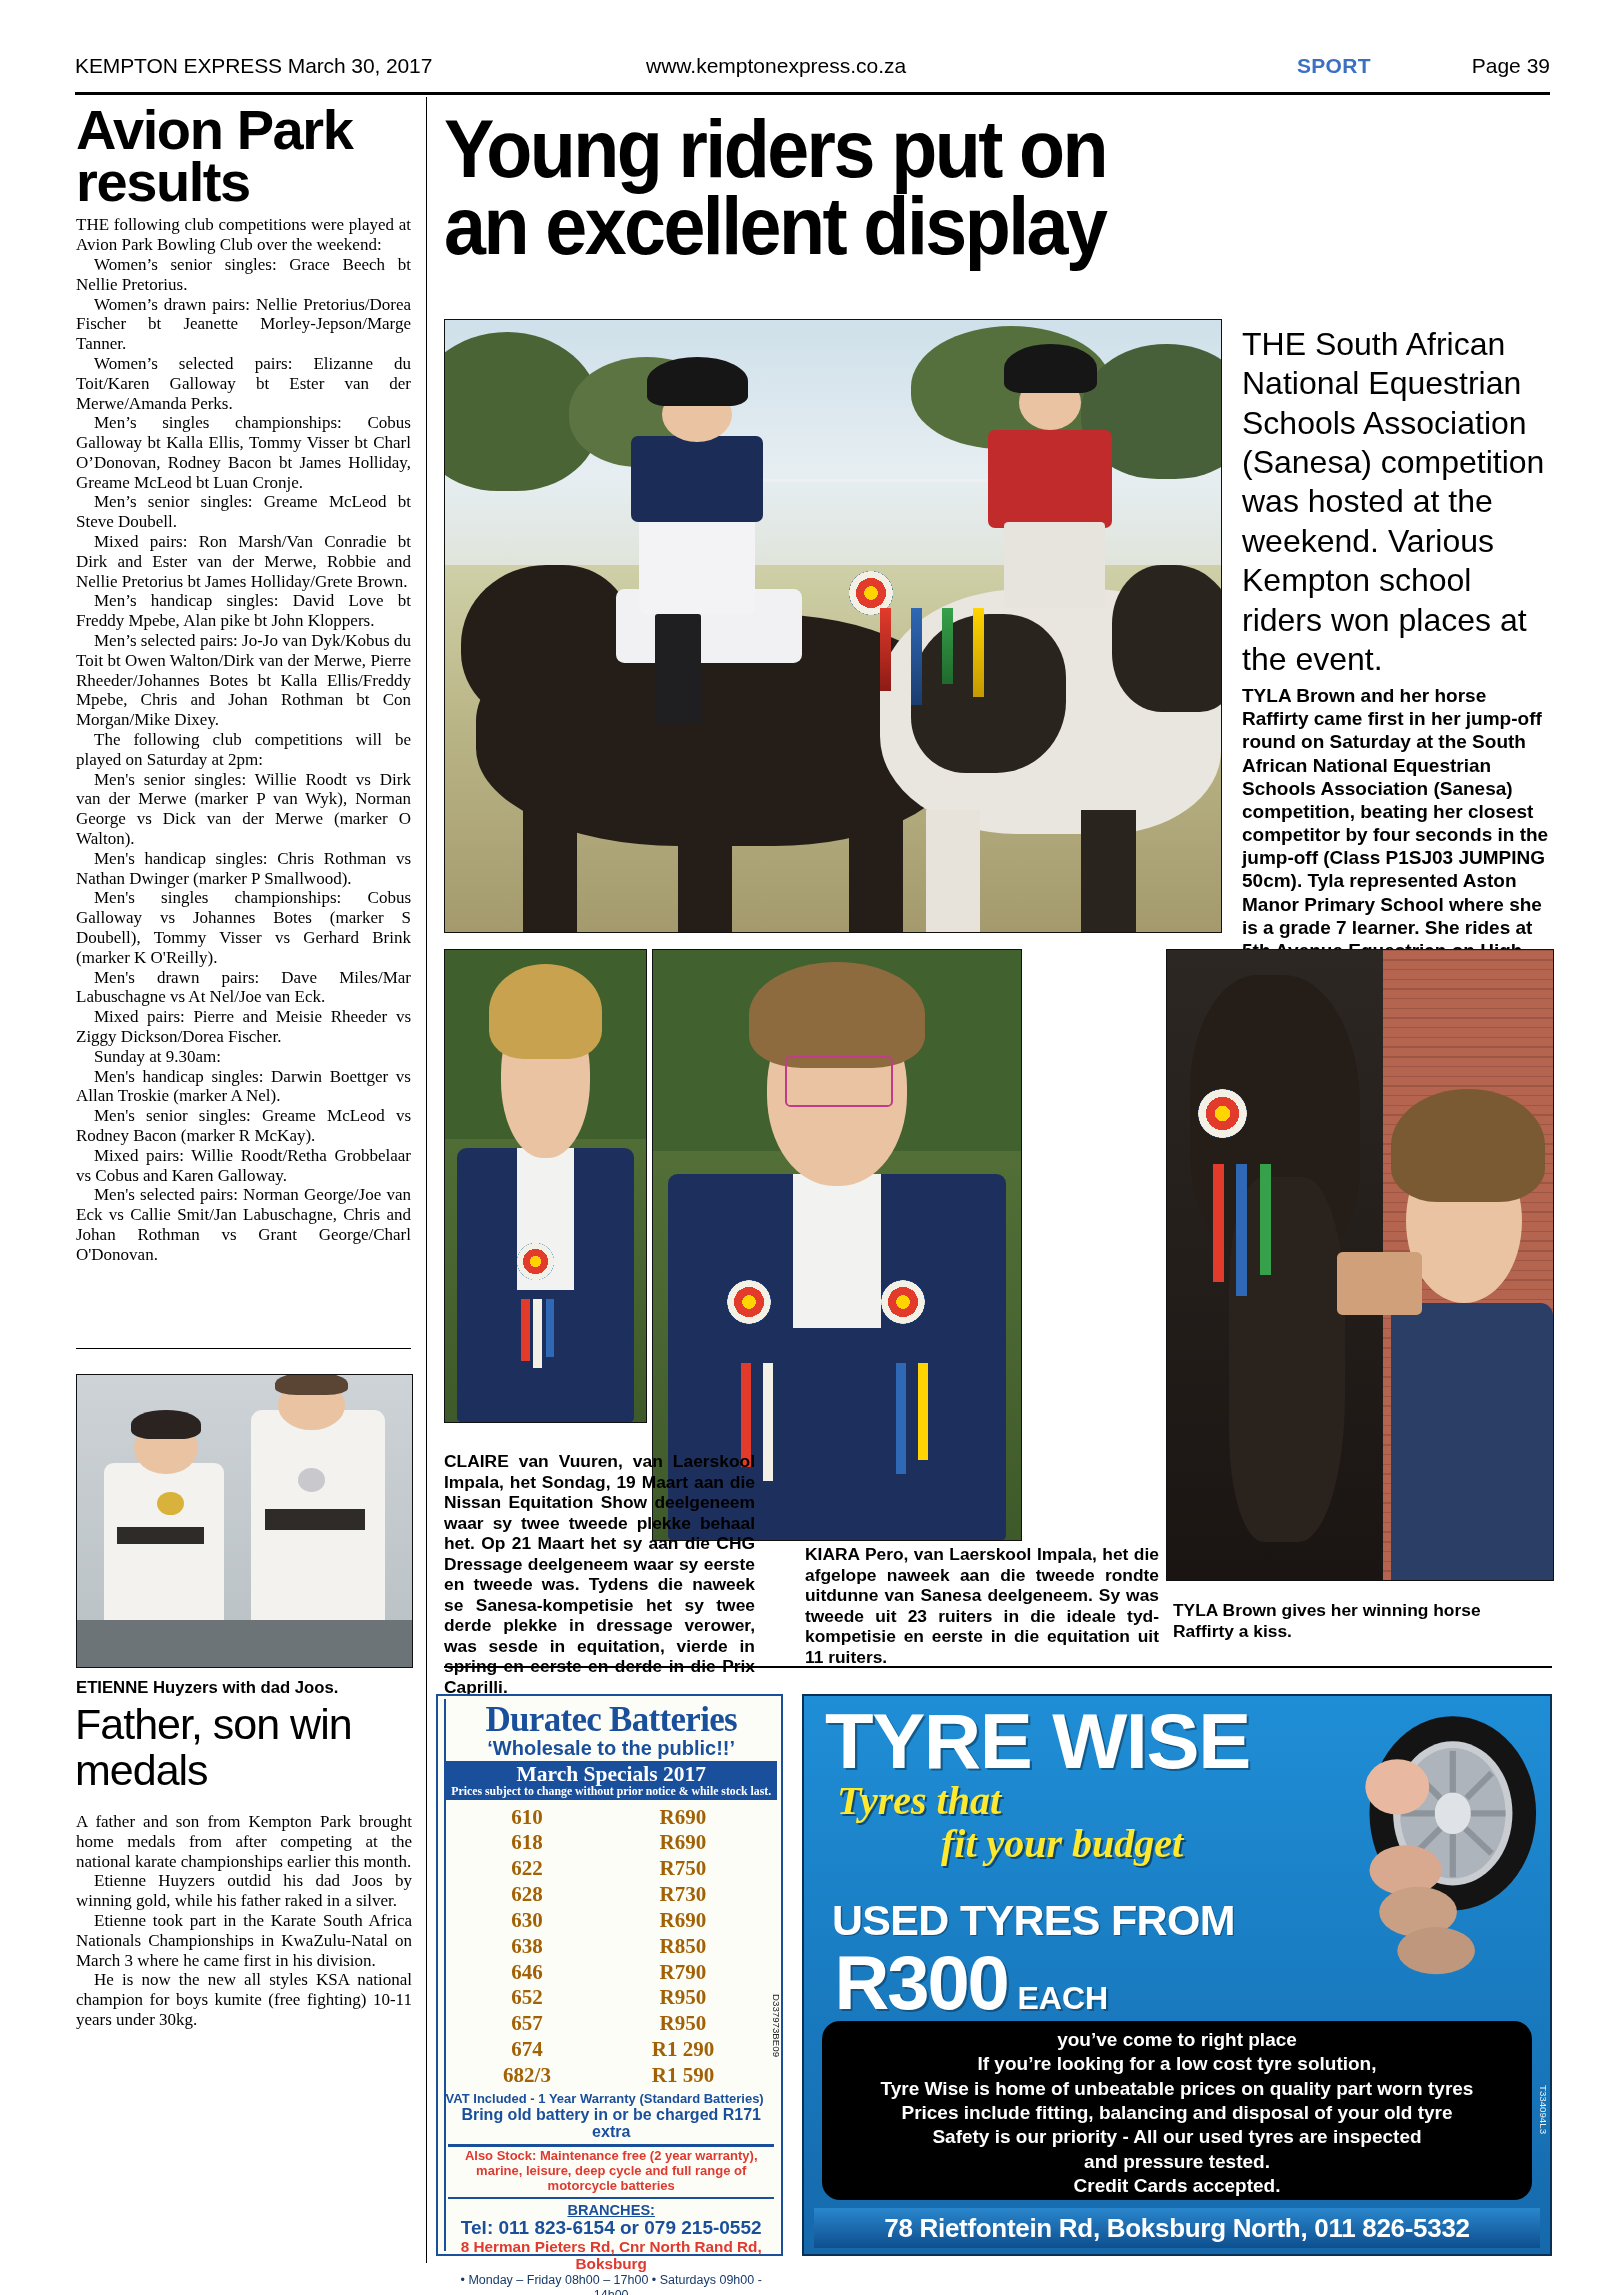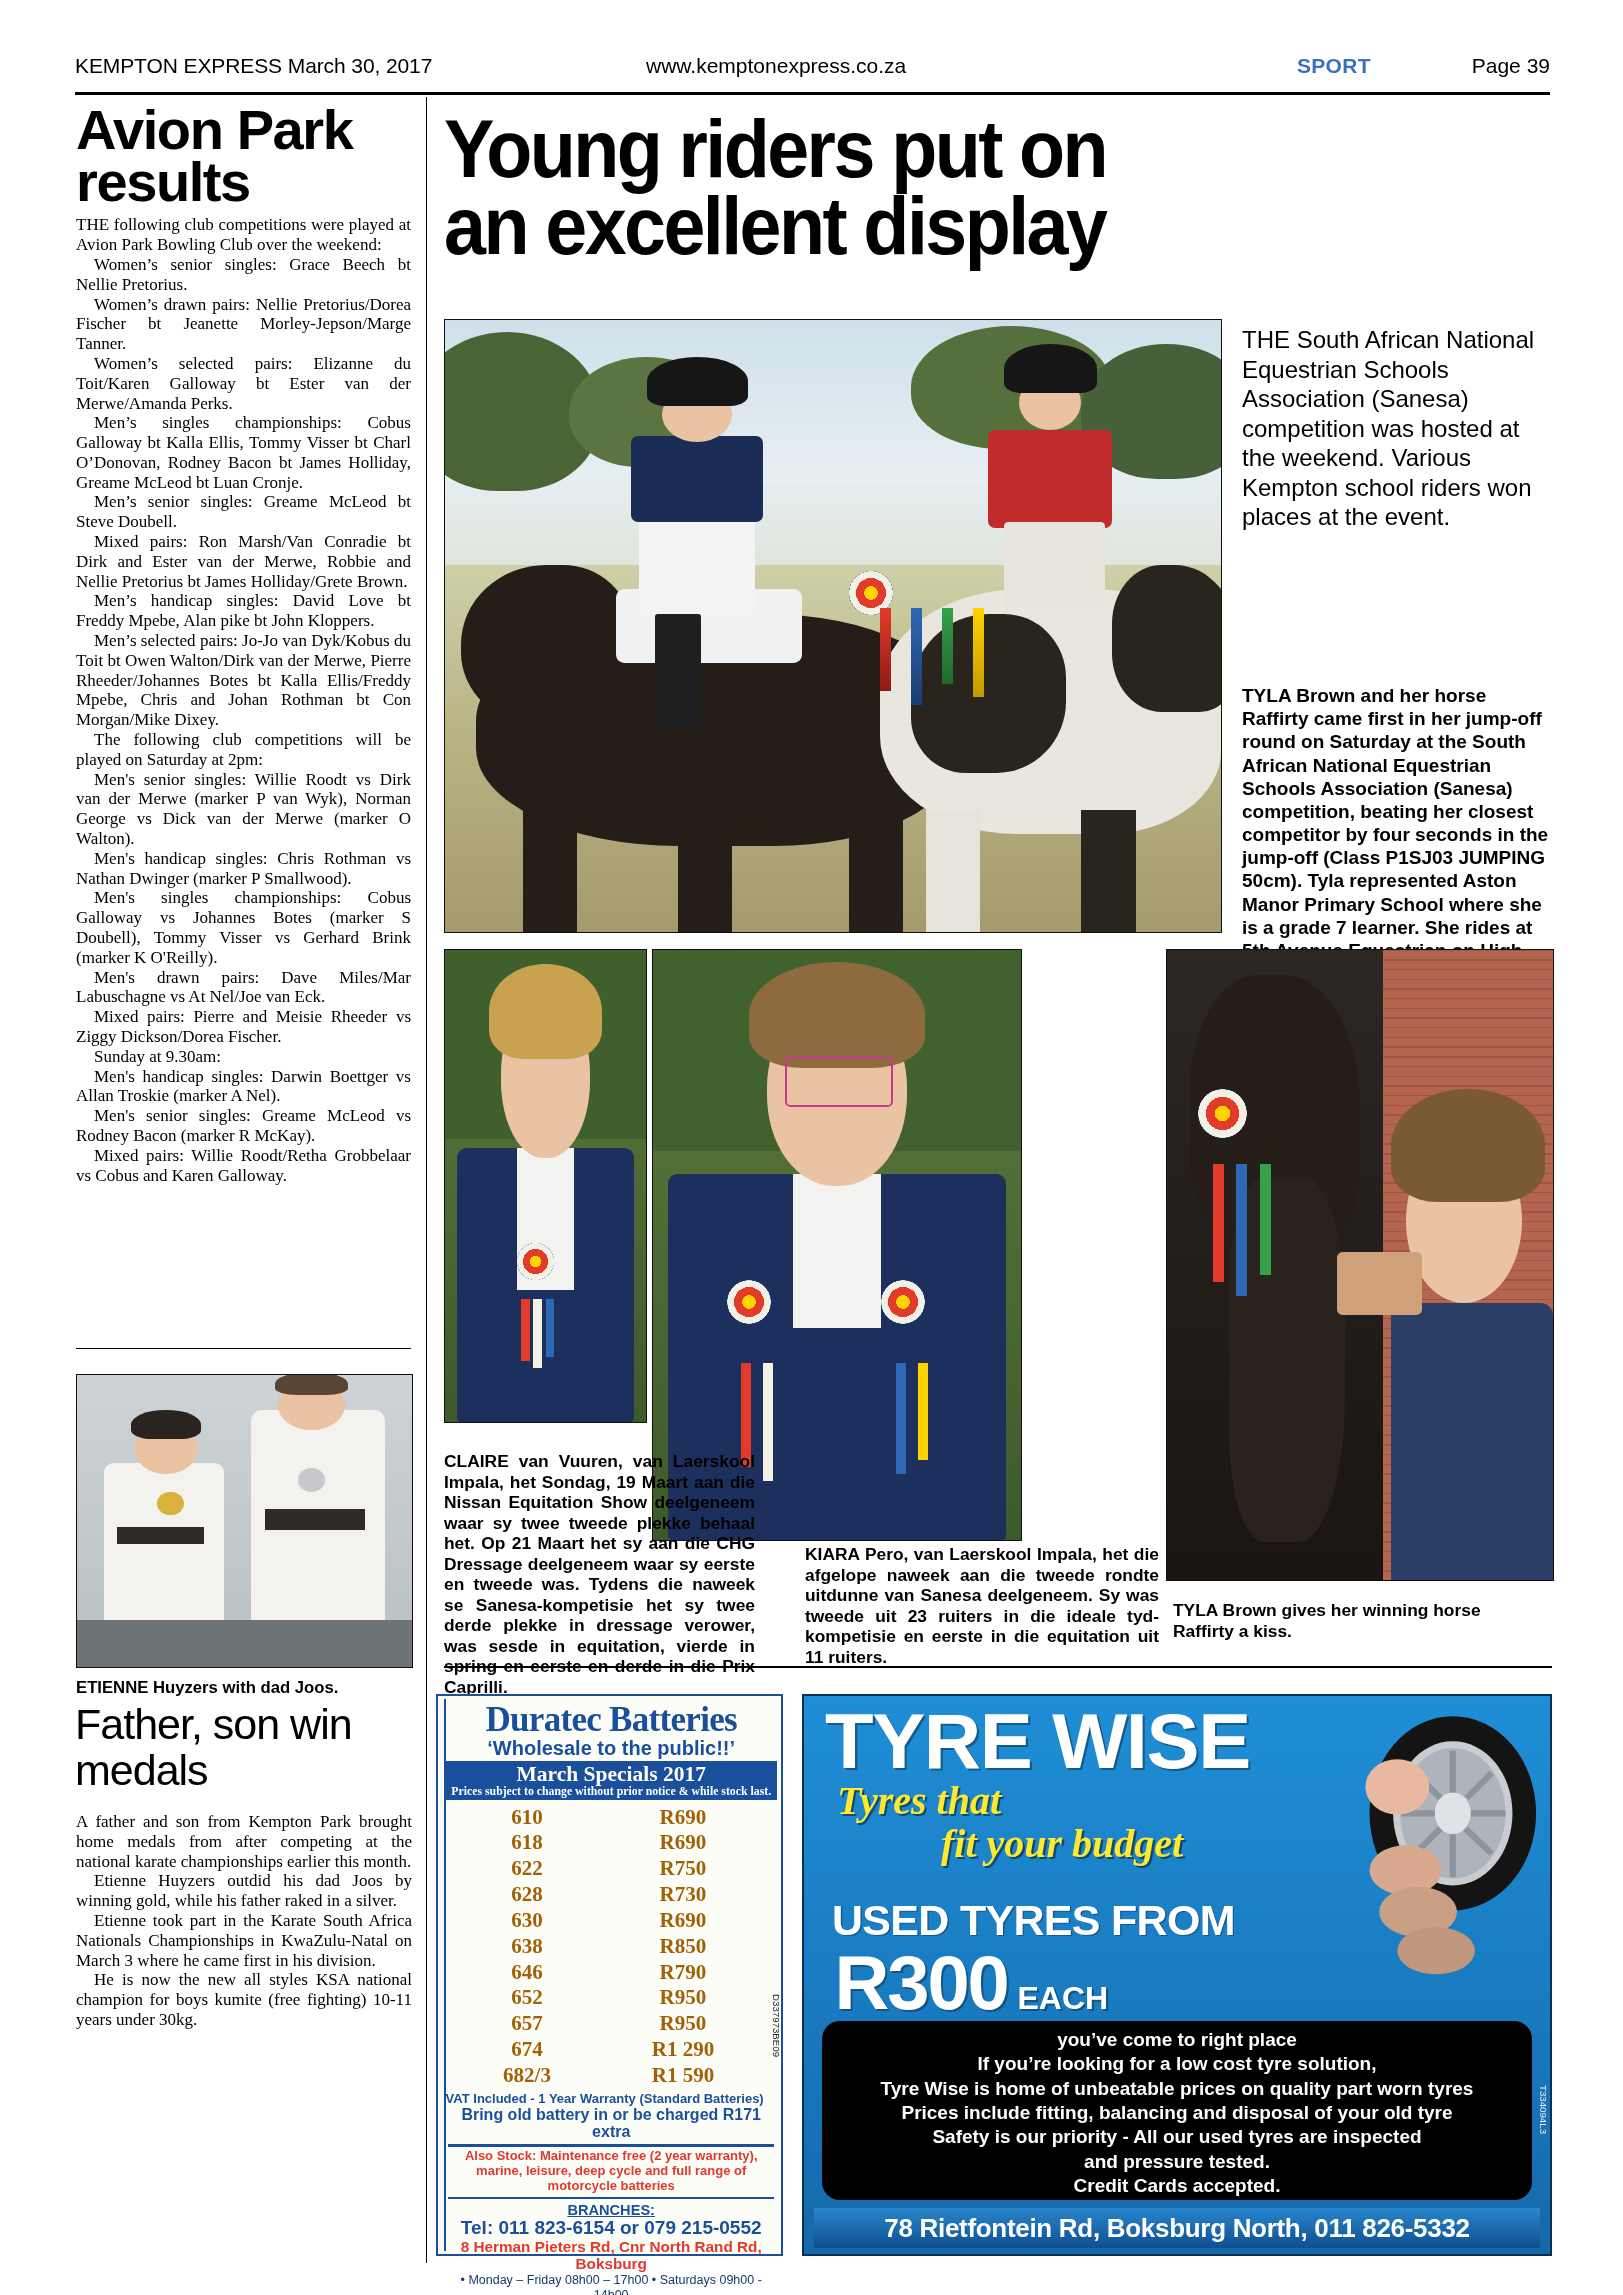--- a/index.html
+++ b/index.html
@@ -31,21 +31,21 @@
   .hl-father{position:absolute;left:75px;top:1702px;width:347px;font-family:"Liberation Sans",sans-serif;font-size:43px;line-height:1.06;letter-spacing:-1px;}
   .bodyL2{position:absolute;left:76px;top:1812px;width:336px;}
 
   
   .hl-main{position:absolute;left:444px;top:110px;width:1108px;font-family:"Liberation Sans",sans-serif;font-weight:bold;font-size:82px;line-height:0.94;letter-spacing:-2.8px;transform:scaleX(0.92);transform-origin:left top;}
 
   
   .photoHero{position:absolute;left:444px;top:319px;width:776px;height:612px;border:1.4px solid #111;overflow:hidden;}
 
   
-  .railIntro{position:absolute;left:1242px;top:325px;width:311px;font-family:"Liberation Sans",sans-serif;font-size:24px;line-height:1.23;}
+  .railIntro{position:absolute;left:1242px;top:325px;width:311px;font-family:"Liberation Sans",sans-serif;font-size:32px;line-height:1.23;}
   .railBold{position:absolute;left:1242px;top:684px;width:311px;font-family:"Liberation Sans",sans-serif;font-weight:bold;font-size:19px;line-height:1.22;}
 
   
   .photo2{position:absolute;left:444px;top:949px;width:201px;height:472px;border:1.4px solid #111;overflow:hidden;}
   .photo3{position:absolute;left:652px;top:949px;width:368px;height:590px;border:1.4px solid #111;overflow:hidden;}
   .photo4{position:absolute;left:1166px;top:949px;width:386px;height:630px;border:1.4px solid #111;overflow:hidden;}
 
   .cap2{position:absolute;left:444px;top:1451px;width:311px;font-family:"Liberation Sans",sans-serif;font-weight:bold;font-size:17.4px;line-height:1.18;text-align:justify;}
   .cap3{position:absolute;left:805px;top:1544px;width:354px;font-family:"Liberation Sans",sans-serif;font-weight:bold;font-size:17.4px;line-height:1.18;text-align:justify;}
   .cap4{position:absolute;left:1173px;top:1600px;width:347px;font-family:"Liberation Sans",sans-serif;font-weight:bold;font-size:17.4px;line-height:1.18;}
@@ -138,20 +138,21 @@
         <p>The following club competitions will be played on Saturday at 2pm:</p>
         <p>Men's senior singles: Willie Roodt vs Dirk van der Merwe (marker P van Wyk), Norman George vs Dick van der Merwe (marker O Walton).</p>
         <p>Men's handicap singles: Chris Rothman vs Nathan Dwinger (marker P Smallwood).</p>
         <p>Men's singles championships: Cobus Galloway vs Johannes Botes (marker S Doubell), Tommy Visser vs Gerhard Brink (marker K O'Reilly).</p>
         <p>Men's drawn pairs: Dave Miles/Mar Labuschagne vs At Nel/Joe van Eck.</p>
         <p>Mixed pairs: Pierre and Meisie Rheeder vs Ziggy Dickson/Dorea Fischer.</p>
         <p> Sunday at 9.30am:</p>
         <p>Men's handicap singles: Darwin Boettger vs Allan Troskie (marker A Nel).</p>
         <p>Men's senior singles: Greame McLeod vs Rodney Bacon (marker R McKay).</p>
         <p>Mixed pairs: Willie Roodt/Retha Grobbelaar vs Cobus and Karen Galloway.</p>
+        <p>Men's selected pairs: Norman George/Joe van Eck vs Callie Smit/Jan Labuschagne, Chris and Johan Rothman vs Grant George/Charl O'Donovan.</p>
       </div>
   </div>
 
   <div class="hrule" style="left:76px;top:1348px;width:335px;"></div>
 
   <div class="photoL">
     <div class="ph">
       <div style="position:absolute;inset:0;background:linear-gradient(180deg,#cdd3d6 0%,#b9c0c4 100%);"></div>
       <div style="position:absolute;left:8%;top:30%;width:36%;height:70%;background:#f4f2ee;border-radius:9.7px 9.7px 0 0;"></div>
       <div style="position:absolute;left:52%;top:12%;width:40%;height:88%;background:#f4f2ee;border-radius:11px 11px 0 0;"></div>

